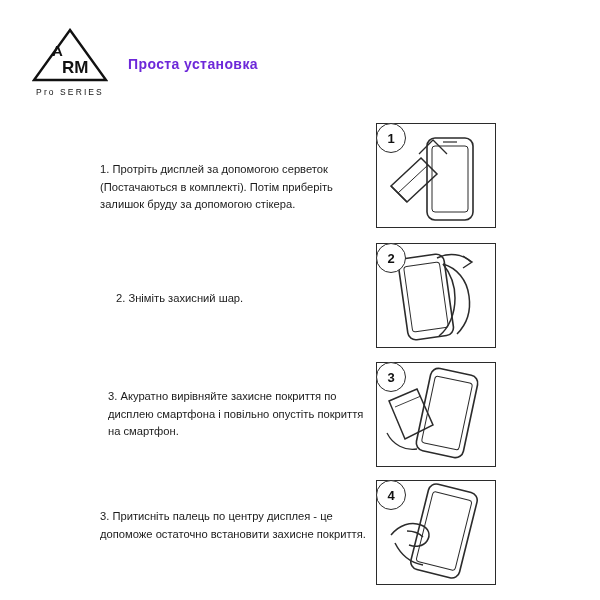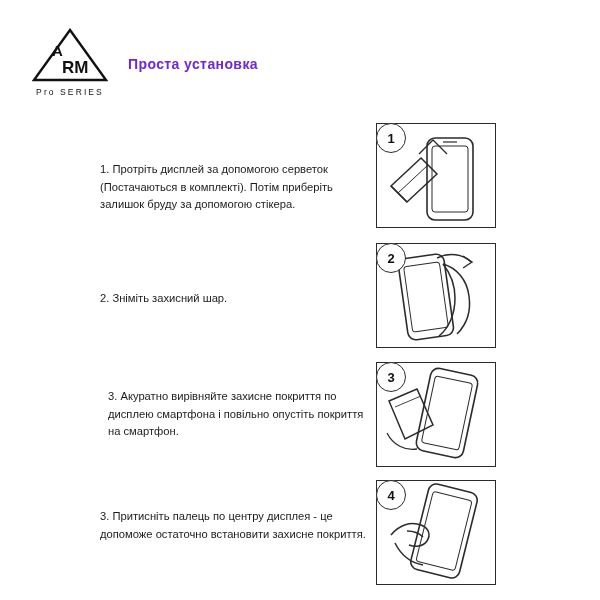--- a/index.html
+++ b/index.html
@@ -65,21 +65,21 @@
     top: 130px;
     width: 268px;
   }
   .step-text {
     position: absolute;
     font-size: 11.2px;
     line-height: 17.5px;
     color: #1b1b1b;
   }
   .step-text-1 { top: 20px;  left: 0; width: 268px; margin-top: 11px; }
-  .step-text-2 { top: 160px; left: 0; width: 268px; }
+  .step-text-2 { top: 160px; left: 16px; width: 268px; }
   .step-text-3 { top: 258px; left: 8px; width: 268px; }
   .step-text-4 { top: 378px; left: 0; width: 268px; }
 
   
   .card {
     position: absolute;
     left: 376px;
     width: 120px;
     height: 105px;
     border: 1px solid #2b2b2b;

